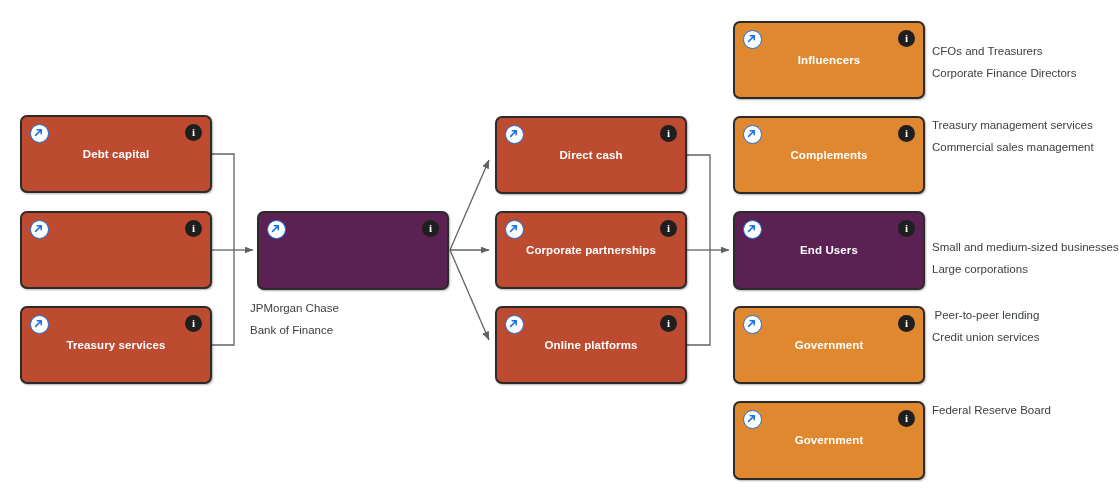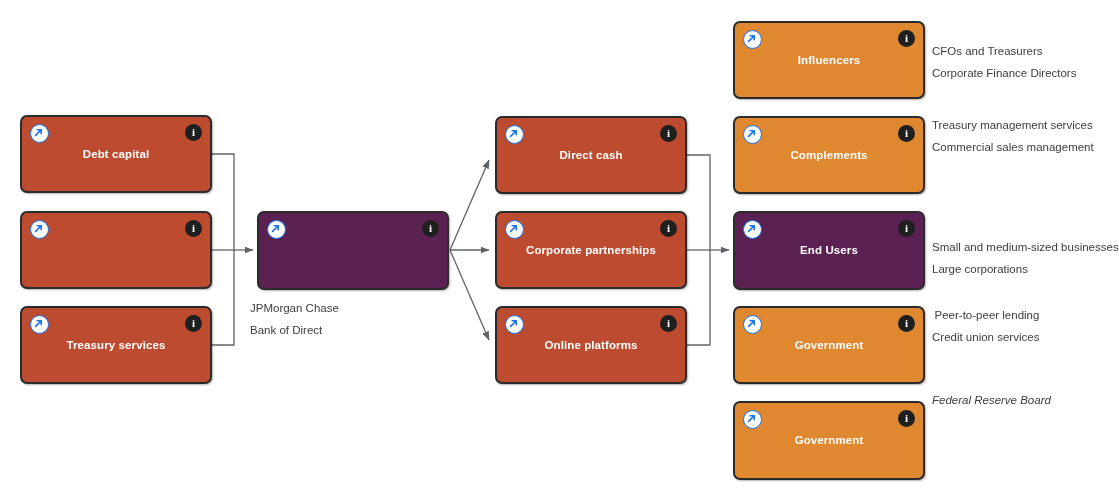--- a/index.html
+++ b/index.html
@@ -156,21 +156,21 @@
     <span class="badge-open">
       <svg width="15" height="15" viewBox="0 0 15 15">
           <path d="M4.6 10.4 L10 5 M6.2 4.8 L10.3 4.7 L10.2 8.8" stroke="#1a73e8" stroke-width="1.6" fill="none" stroke-linecap="round" stroke-linejoin="round"></path>
         </svg>
     </span>
     <span class="badge-info">i</span>
   </div>
 
   <div class="caption" style="left:250px; top:297px;">
     <span class="caption-line">JPMorgan Chase</span>
-    <span class="caption-line">Bank of Direct</span>
+    <span class="caption-line">Bank of Finance</span>
   </div>
 
   <div class="node fill-red" style="left:495px; top:116px; width:192px; height:78px;">
     <span class="badge-open">
       <svg width="15" height="15" viewBox="0 0 15 15">
           <path d="M4.6 10.4 L10 5 M6.2 4.8 L10.3 4.7 L10.2 8.8" stroke="#1a73e8" stroke-width="1.6" fill="none" stroke-linecap="round" stroke-linejoin="round"></path>
         </svg>
     </span>
     <span class="badge-info">i</span>
     <span class="node-label">Direct cash</span>
@@ -254,17 +254,17 @@
 
   <div class="node fill-orange" style="left:733px; top:401px; width:192px; height:79px;">
     <span class="badge-open">
       <svg width="15" height="15" viewBox="0 0 15 15">
           <path d="M4.6 10.4 L10 5 M6.2 4.8 L10.3 4.7 L10.2 8.8" stroke="#1a73e8" stroke-width="1.6" fill="none" stroke-linecap="round" stroke-linejoin="round"></path>
         </svg>
     </span>
     <span class="badge-info">i</span>
     <span class="node-label">Government</span>
   </div>
-  <div class="caption" style="left:932px; top:389px;font-style:italic;">
+  <div class="caption" style="left:932px; top:399px;">
     <span class="caption-line">Federal Reserve Board</span>
   </div>
 
 </div>
 
 </body></html>

